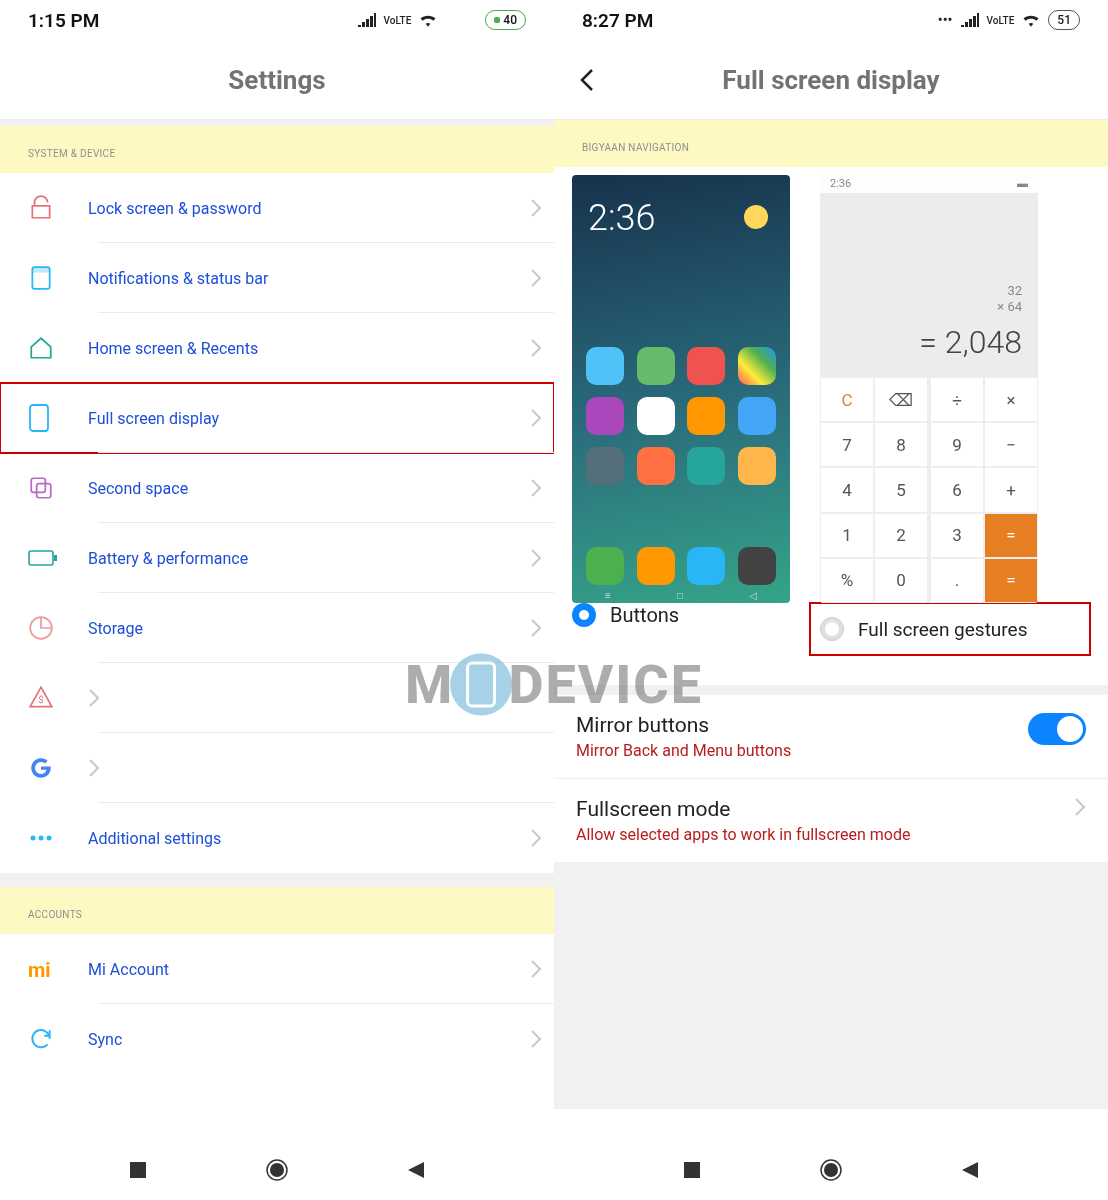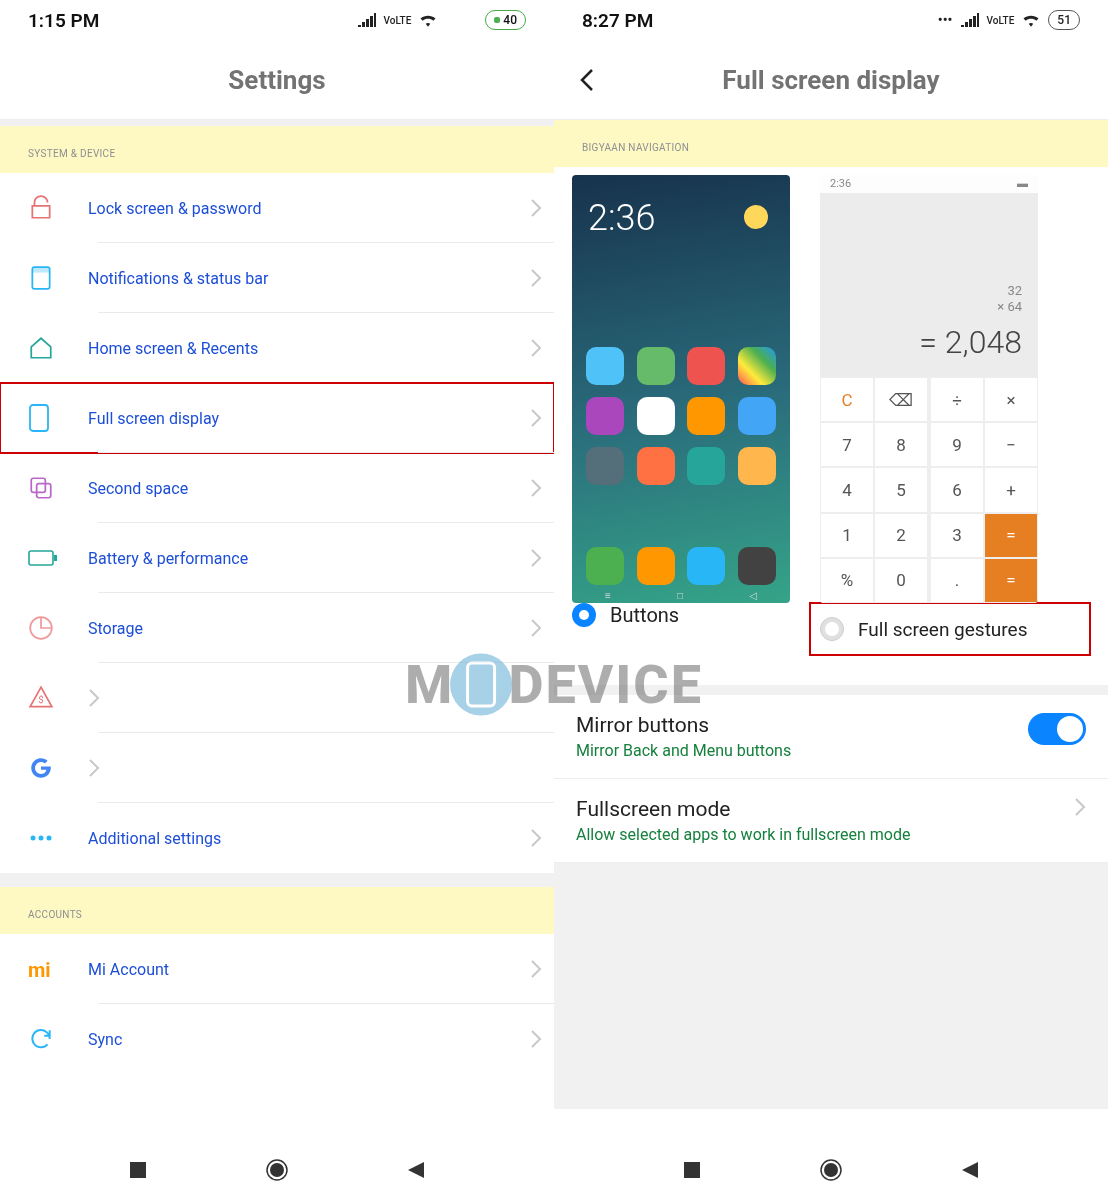--- a/index.html
+++ b/index.html
@@ -51,21 +51,21 @@
 .calc-small{color:#888;font-size:13px;line-height:16px;}
 .calc-res{color:#444;font-size:32px;font-weight:300;margin-top:8px;}
 .calc-keys{position:absolute;top:202px;left:0;right:0;bottom:0;display:grid;grid-template-columns:repeat(5,1fr);grid-template-rows:repeat(5,1fr);}
 .ck{display:flex;align-items:center;justify-content:center;border:0.5px solid #eee;color:#555;font-size:17px;background:#fff;}
 .ck.c{color:#e67e22;}
 .ck.eq{background:#e67e22;color:#fff;}
 
 .setting-block { padding:18px 22px; border-bottom:1px solid #eee; display:flex; }
 .setting-text { flex:1; }
 .setting-title{font-size:21px;color:#222;}
-.setting-sub{font-size:16px;color:#15803d;margin-top:4px;}
+.setting-sub{font-size:16px;color:#b91c1c;margin-top:4px;}
 .toggle{width:58px;height:32px;border-radius:16px;background:#0a84ff;position:relative;}
 .toggle::after{content:"";position:absolute;right:3px;top:3px;width:26px;height:26px;border-radius:50%;background:#fff;}
 
 .gap-gray{height:10px;background:#f1f1f1;}
 
 .navbar { height:60px; display:flex; align-items:center; justify-content:space-around; padding:0 70px; }
 .nav-shape{color:#333;}
 
 .watermark{position:absolute;left:50%;top:57%;transform:translate(-50%,-50%);font-size:54px;font-weight:800;color:#777;opacity:0.6;letter-spacing:2px;display:flex;align-items:center;pointer-events:none;z-index:50;}
 .watermark .phone-ic{width:62px;height:62px;border-radius:50%;background:#6cb4d8;display:inline-flex;align-items:center;justify-content:center;margin:0 -4px;}

